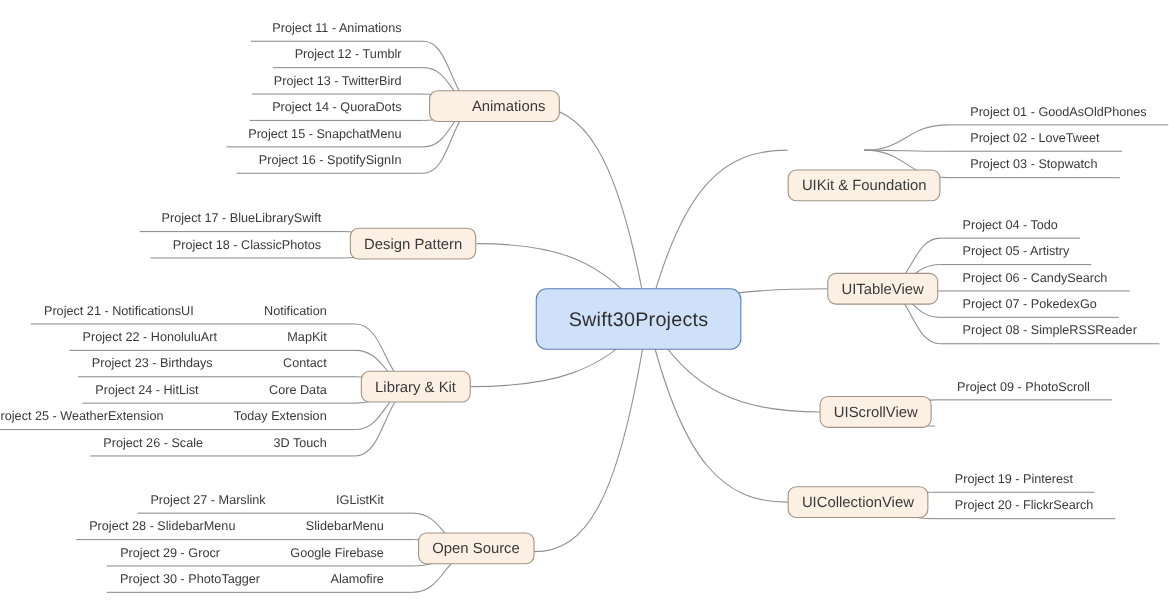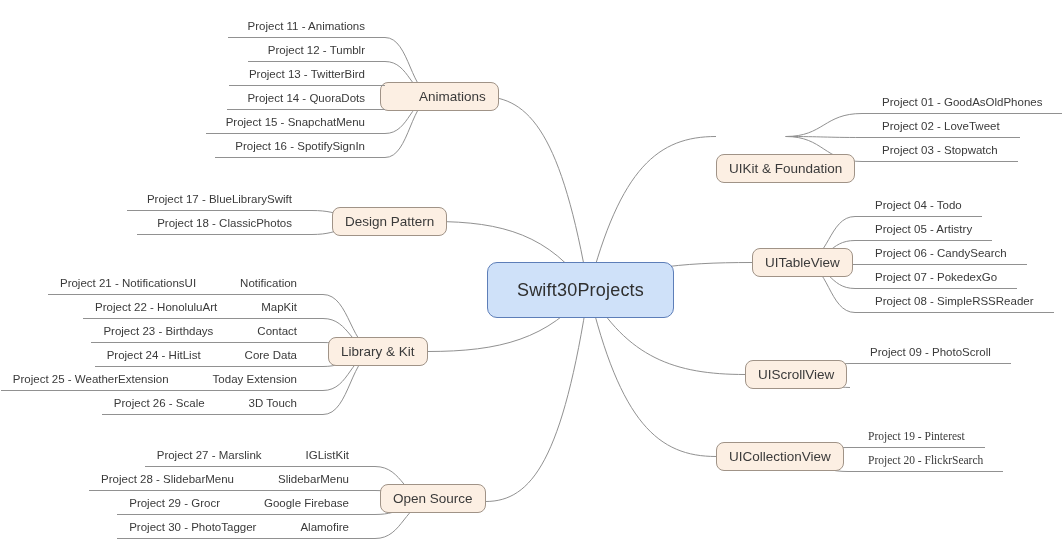--- a/index.html
+++ b/index.html
@@ -21,21 +21,21 @@
     border-radius:8px;padding:6px 12px;font-size:13.5px;color:#3a3a3a;white-space:nowrap;
   }
   .leaves{position:absolute;display:flex;flex-direction:column;z-index:1;}
   .leaves.left{align-items:flex-end;}
   .leaves.right{align-items:flex-start;}
   .leaf-row{
     display:flex;align-items:center;justify-content:center;height:24px;box-sizing:border-box;
     border-bottom:1px solid var(--link,#919191);white-space:nowrap;
     font-size:11.5px;color:#3a3a3a;padding:0 20px;
   }
-  .leaf-row.two-col{gap:44px;padding:0 26px 0 12px;justify-content:space-between;}
+  .leaf-row.two-col{gap:64px;padding:0 26px 0 12px;justify-content:space-between;}
 </style>
 </head>
 <body>
 
 <div class="canvas" id="canvas">
   <svg id="links" width="1063" height="554" viewBox="0 0 1063 554">
       <path d="M 588.5 290 C 561.82421875 135.2, 529.81328125 96.5, 481.796875 96.5"></path>
       <path d="M 435.3984375 96.5 C 410.19921875 96.5, 410.19921875 37.5, 385 37.5"></path>
       <path d="M 435.3984375 96.5 C 410.19921875 96.5, 410.19921875 61.5, 385 61.5"></path>
       <path d="M 435.3984375 96.5 C 410.19921875 96.5, 410.19921875 85.5, 385 85.5"></path>
@@ -68,42 +68,42 @@
       <path d="M 802.3984375 262.5 C 828.69921875 262.5, 828.69921875 288.5, 855 288.5"></path>
       <path d="M 802.3984375 262.5 C 828.69921875 262.5, 828.69921875 312.5, 855 312.5"></path>
       <path d="M 588.5 290 C 627.625 357.6, 674.575 374.5, 745 374.5"></path>
       <path d="M 796.140625 374.5 C 823.0703125 374.5, 823.0703125 363.5, 850 363.5"></path>
       <path d="M 796.140625 374.5 C 823.0703125 374.5, 823.0703125 387.5, 850 387.5"></path>
       <path d="M 588.5 290 C 620.375 423.20000000000005, 658.625 456.5, 716 456.5"></path>
       <path d="M 779.90625 456.5 C 813.953125 456.5, 813.953125 447.5, 848 447.5"></path>
       <path d="M 779.90625 456.5 C 813.953125 456.5, 813.953125 471.5, 848 471.5"></path>
     </svg>
   <div class="root-node" id="root-node">Swift30Projects</div>
-<div class="cat-node" style="left: 380px; top: 82px; padding-left: 38px;">Animations</div>
+<div class="cat-node" style="left: 390px; top: 82px; padding-left: 38px;">Animations</div>
     <div class="leaves left" style="top: 14px; right: 678px;">
       <div class="leaf-row">
         <span>Project 11 - Animations</span>
       </div>
       <div class="leaf-row">
         <span>Project 12 - Tumblr</span>
       </div>
       <div class="leaf-row">
         <span>Project 13 - TwitterBird</span>
       </div>
       <div class="leaf-row">
         <span>Project 14 - QuoraDots</span>
       </div>
       <div class="leaf-row">
         <span>Project 15 - SnapchatMenu</span>
       </div>
       <div class="leaf-row">
         <span>Project 16 - SpotifySignIn</span>
       </div>
     </div>
-    <div class="cat-node" style="left: 332px; top: 207px;">Design Pattern</div>
+    <div class="cat-node" style="left: 318px; top: 207px;">Design Pattern</div>
     <div class="leaves left" style="top: 187px; right: 751px;">
       <div class="leaf-row">
         <span>Project 17 - BlueLibrarySwift</span>
       </div>
       <div class="leaf-row">
         <span>Project 18 - ClassicPhotos</span>
       </div>
     </div>
     <div class="cat-node" style="left: 328px; top: 337px;">Library &amp; Kit</div>
     <div class="leaves left" style="top: 271px; right: 740px;">
@@ -181,21 +181,21 @@
         <span>Project 08 - SimpleRSSReader</span>
       </div>
     </div>
     <div class="cat-node" style="left: 745px; top: 360px;">UIScrollView</div>
     <div class="leaves right" style="top: 340px; left: 850px; gap: 20px;">
       <div class="leaf-row">
         <span>Project 09 - PhotoScroll</span>
       </div>
     </div>
     <div class="cat-node" style="left: 716px; top: 442px;">UICollectionView</div>
-    <div class="leaves right" style="top: 424px; left: 848px; font-family: Liberation Serif, serif;">
+    <div class="leaves right" style="top: 424px; left: 848px;">
       <div class="leaf-row">
         <span>Project 19 - Pinterest</span>
       </div>
       <div class="leaf-row">
         <span>Project 20 - FlickrSearch</span>
       </div>
     </div>
   </div>
 
 </body></html>

